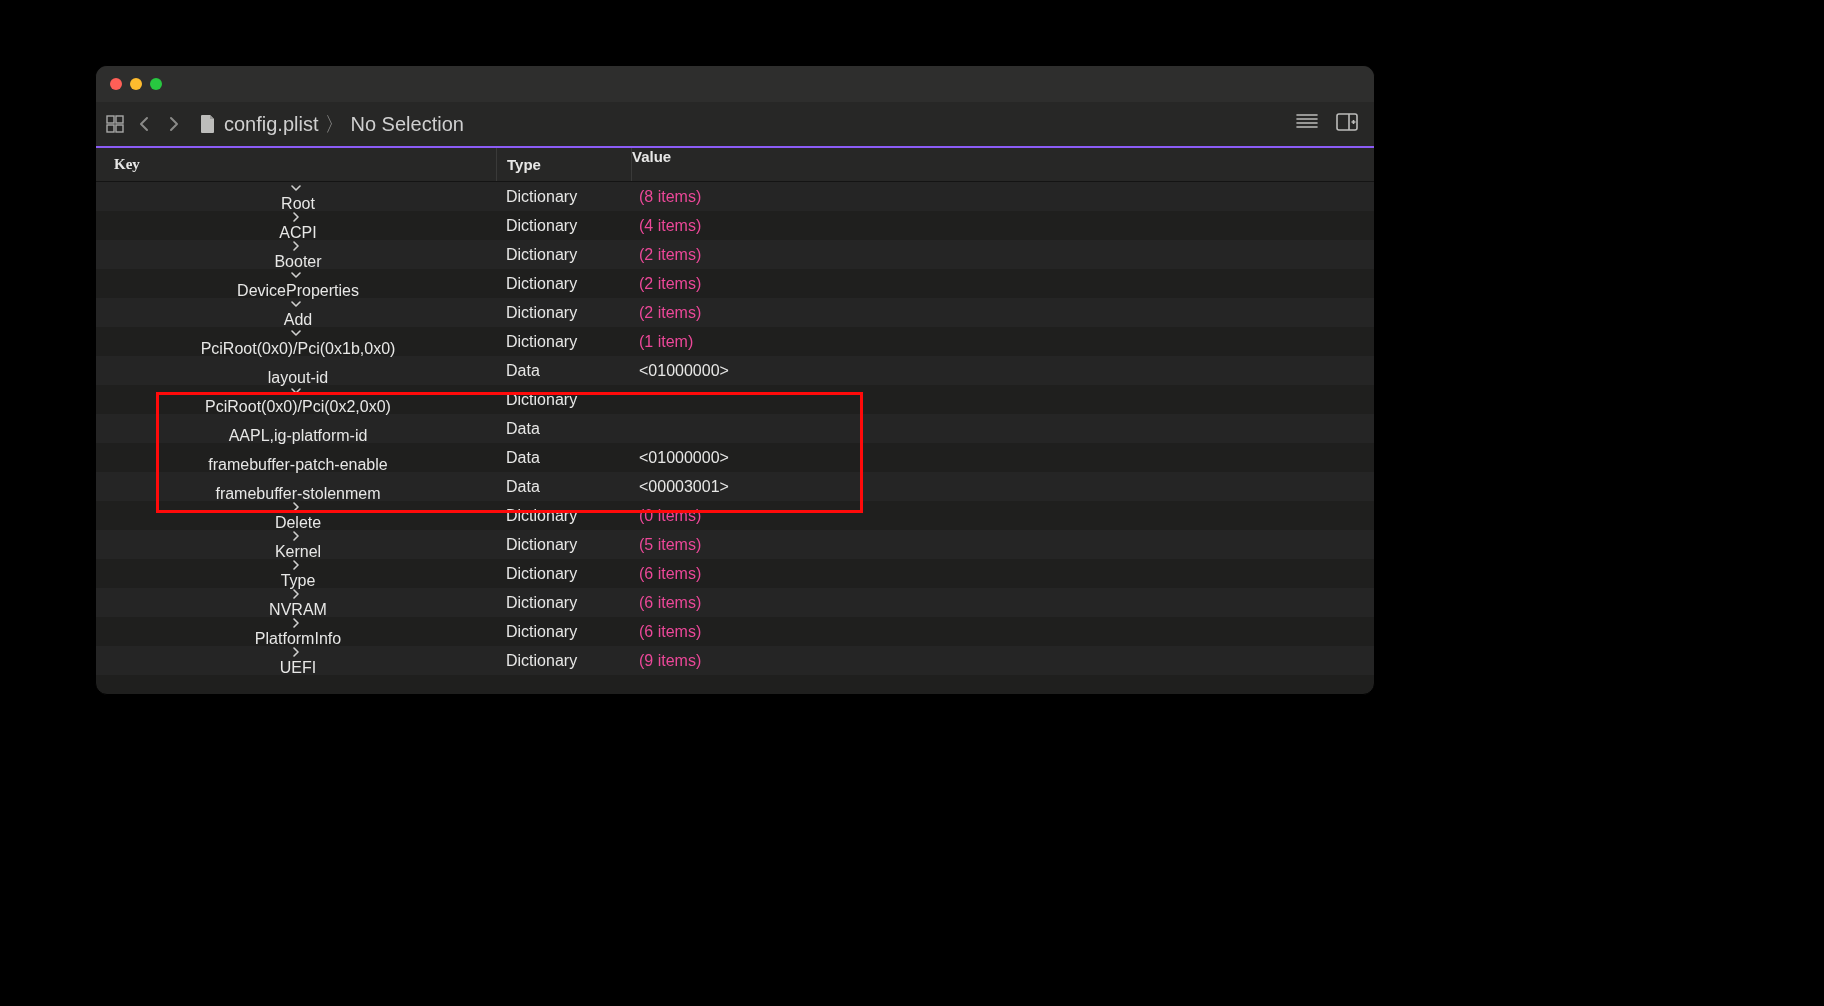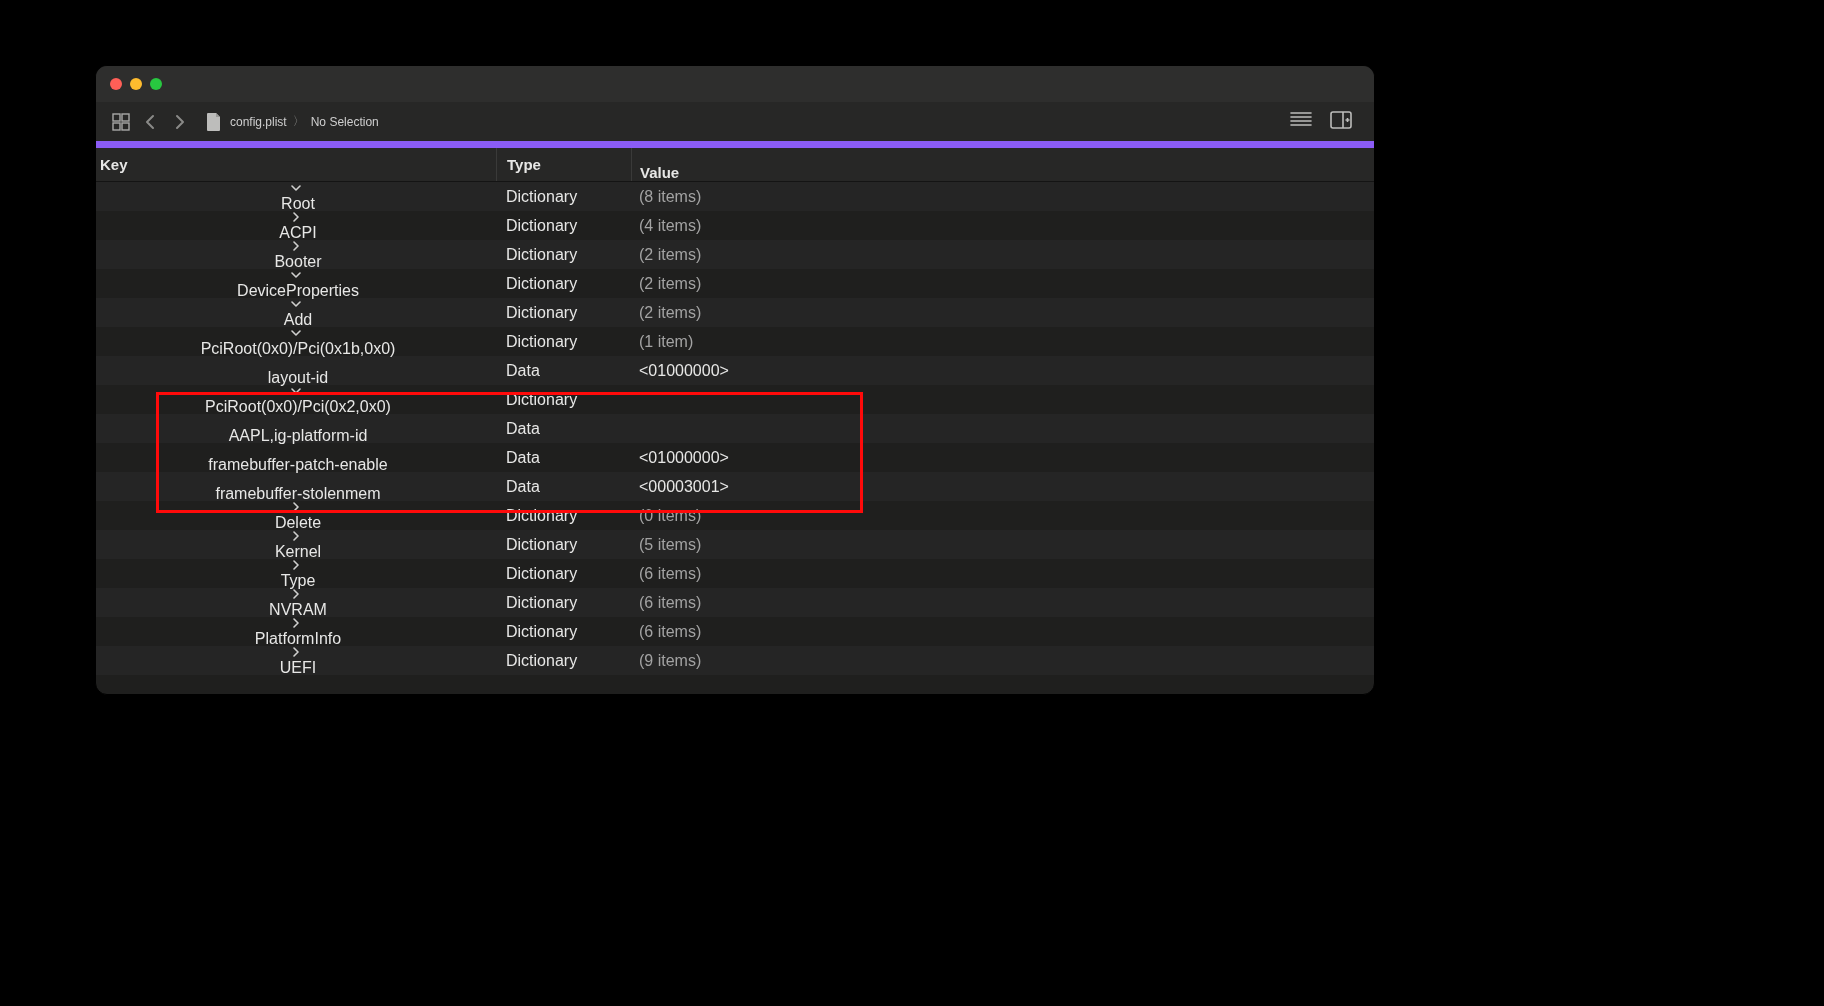--- a/index.html
+++ b/index.html
@@ -11,46 +11,46 @@
   }
   .titlebar {
     height:36px; background:#2e2e2d; display:flex; align-items:center; padding:0 14px;
   }
   .traffic { display:flex; gap:8px; }
   .tl { width:12px; height:12px; border-radius:50%; }
   .tl.red { background:#ff5f57; }
   .tl.yellow { background:#febc2e; }
   .tl.green { background:#28c840; }
   .toolbar {
-    height:46px; background:#272726; border-bottom:7px solid #8b5cf6;
-    display:flex; align-items:center; padding:0 16px; color:#cfcfcf; font-size:12px;
+    height:46px; background:#272726; border-bottom:2px solid #8b5cf6;
+    display:flex; align-items:center; padding:0 10px; color:#cfcfcf; font-size:20px;
   }
   .toolbar .grid-icon { margin-right:14px; display:inline-flex; }
   .toolbar .nav { display:flex; gap:18px; margin-right:20px; }
   .chev { display:inline-flex; }
   .file-icon { margin-right:8px; display:inline-flex; }
   .breadcrumb { display:flex; align-items:center; gap:6px; }
   .breadcrumb .sep { color:#8a8a88; }
   .toolbar-spacer { flex:1; }
   .tb-right { display:flex; align-items:center; gap:18px; margin-right:6px; }
   .hdr {
     height:34px; display:flex; align-items:center; background:#272726;
     border-bottom:1px solid #141414; font-size:15px; color:#e7e7e6; font-weight:600;
   }
-  .col-key { width:400px; padding-left:4px; }
+  .col-key { width:400px; padding-left:18px;font-family:Liberation Serif, serif; }
   .col-type { width:135px; padding-left:10px; border-left:1px solid #3a3a39; height:100%; display:flex; align-items:center; }
-  .col-val { flex:1; padding-left:8px; border-left:1px solid #3a3a39; height:100%; display:flex; align-items:flex-end; }
+  .col-val { flex:1; border-left:1px solid #3a3a39; height:100%; display:flex; align-items:flex-start; }
   .rows { font-size:16px; color:#e7e7e6; }
   .row { height:29px; display:flex; align-items:center; }
   .row.odd { background:#252525; }
   .row.even { background:#1f1f1e; }
   .row .k { width:400px; display:flex; align-items:center; padding-left:4px; overflow:hidden; white-space:nowrap;flex-direction:column; }
   .row .t { width:135px; padding-left:10px; }
   .row .v { flex:1; padding-left:8px; display:flex; align-items:center; }
-  .v .dim { color:#a3a3a3; }
+  .v .dim { color:#ec4899; }
   .disclosure { width:14px; height:14px; display:inline-flex; justify-content:center; align-items:center; margin-right:4px; flex-shrink:0; }
   .highlight {
     position:absolute; border:3px solid #ff0a0a; pointer-events:none;
   }
 </style>
 </head>
 <body>
 
 <div class="window">
 

